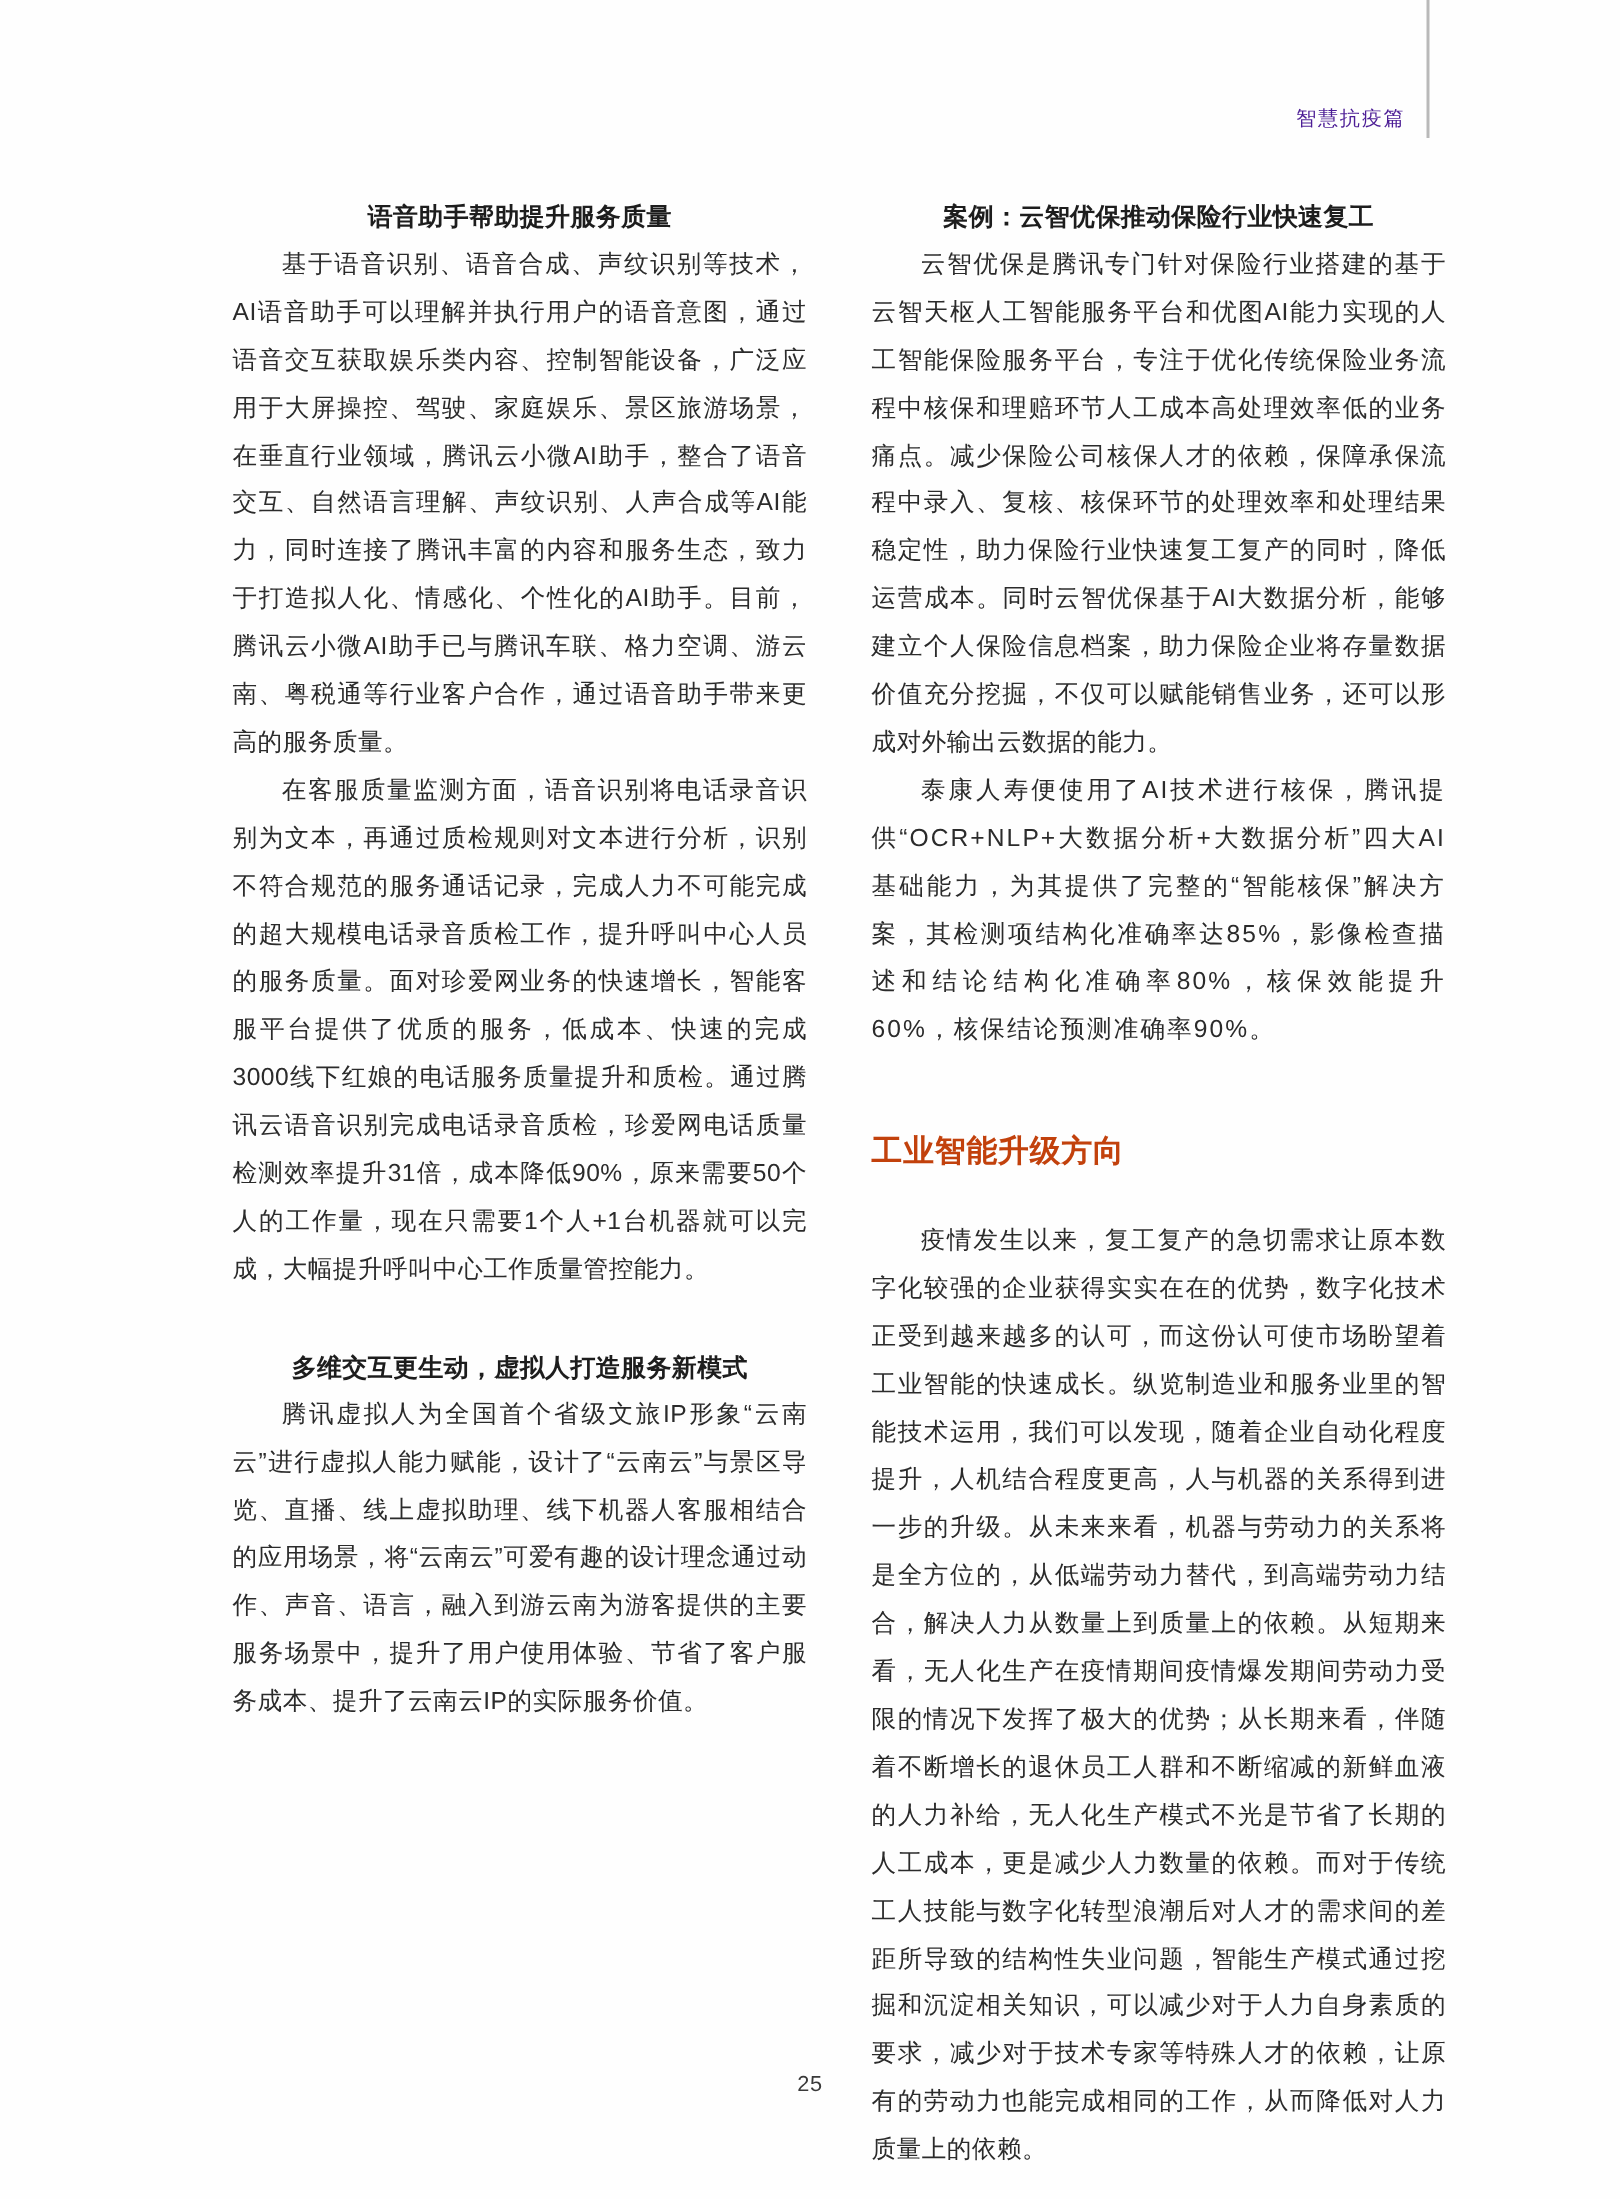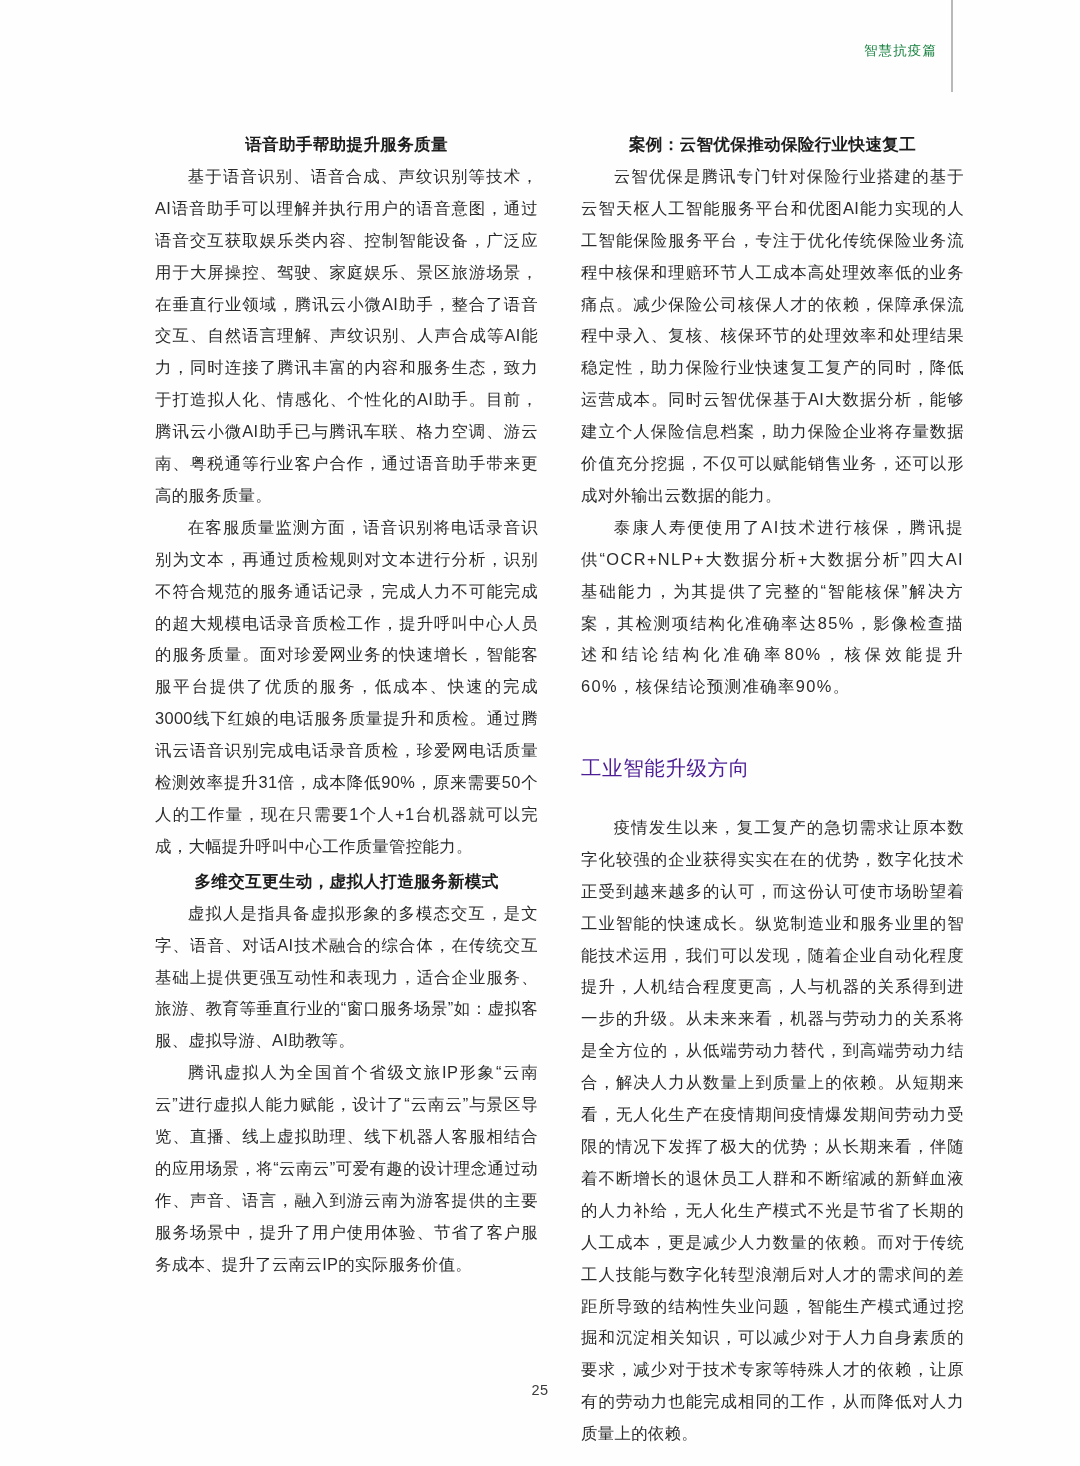--- a/index.html
+++ b/index.html
@@ -27,24 +27,24 @@
     position: absolute;
     left: 951px;
     top: 0px;
     width: 2px;
     height: 92px;
     background: #b9b9b9;
   }
   .header-label {
     position: absolute;
     right: 143px;
-    top: 42px;
+    top: 70px;
     font-size: 13.5px;
     letter-spacing: 1.1px;
-    color: #15803d;
+    color: #4c1d95;
     white-space: nowrap;
   }
 
   
   .columns {
     position: absolute;
     left: 155px;
     top: 132px;
     width: 810px;
     height: 1200px;
@@ -61,30 +61,30 @@
     font-weight: bold;
     line-height: 1.62;
     letter-spacing: 0.3px;
     color: #1d1d1d;
     text-align: left;
   }
   h3.sub.centered {
     text-align: center;
   }
   h3.sub.spaced {
-    margin-top: 6px;
+    margin-top: 36px;
   }
 
   h2.section {
     margin: 0;
     padding: 52px 0 30px 0;
     font-size: 20.5px;
-    font-weight: normal;
+    font-weight: bold;
     letter-spacing: 0.6px;
-    color: #4c1d95;
+    color: #c2410c;
     line-height: 1.3;
   }
 
   p.body {
     margin: 0;
     font-size: 16.4px;
     line-height: 1.945;
     text-align: justify;
     text-justify: inter-ideograph;
     text-indent: 2em;
@@ -115,21 +115,20 @@
   <div class="header-rule"></div>
   <div class="header-label">智慧抗疫篇</div>
 
   <div class="columns">
 
     <div class="col">
       <h3 class="sub centered">语音助手帮助提升服务质量</h3>
       <p class="body">基于语音识别、语音合成、声纹识别等技术，AI语音助手可以理解并执行用户的语音意图，通过语音交互获取娱乐类内容、控制智能设备，广泛应用于大屏操控、驾驶、家庭娱乐、景区旅游场景，在垂直行业领域，腾讯云小微AI助手，整合了语音交互、自然语言理解、声纹识别、人声合成等AI能力，同时连接了腾讯丰富的内容和服务生态，致力于打造拟人化、情感化、个性化的AI助手。目前，腾讯云小微AI助手已与腾讯车联、格力空调、游云南、粤税通等行业客户合作，通过语音助手带来更高的服务质量。</p>
       <p class="body">在客服质量监测方面，语音识别将电话录音识别为文本，再通过质检规则对文本进行分析，识别不符合规范的服务通话记录，完成人力不可能完成的超大规模电话录音质检工作，提升呼叫中心人员的服务质量。面对珍爱网业务的快速增长，智能客服平台提供了优质的服务，低成本、快速的完成3000线下红娘的电话服务质量提升和质检。通过腾讯云语音识别完成电话录音质检，珍爱网电话质量检测效率提升31倍，成本降低90%，原来需要50个人的工作量，现在只需要1个人+1台机器就可以完成，大幅提升呼叫中心工作质量管控能力。</p>
       <h3 class="sub centered spaced">多维交互更生动，虚拟人打造服务新模式</h3>
-      <p class="body">虚拟人是指具备虚拟形象的多模态交互，是文字、语音、对话AI技术融合的综合体，在传统交互基础上提供更强互动性和表现力，适合企业服务、旅游、教育等垂直行业的“窗口服务场景”如：虚拟客服、虚拟导游、AI助教等。</p>
       <p class="body">腾讯虚拟人为全国首个省级文旅IP形象“云南云”进行虚拟人能力赋能，设计了“云南云”与景区导览、直播、线上虚拟助理、线下机器人客服相结合的应用场景，将“云南云”可爱有趣的设计理念通过动作、声音、语言，融入到游云南为游客提供的主要服务场景中，提升了用户使用体验、节省了客户服务成本、提升了云南云IP的实际服务价值。</p>
     </div>
 
     <div class="col">
       <h3 class="sub centered">案例：云智优保推动保险行业快速复工</h3>
       <p class="body">云智优保是腾讯专门针对保险行业搭建的基于云智天枢人工智能服务平台和优图AI能力实现的人工智能保险服务平台，专注于优化传统保险业务流程中核保和理赔环节人工成本高处理效率低的业务痛点。减少保险公司核保人才的依赖，保障承保流程中录入、复核、核保环节的处理效率和处理结果稳定性，助力保险行业快速复工复产的同时，降低运营成本。同时云智优保基于AI大数据分析，能够建立个人保险信息档案，助力保险企业将存量数据价值充分挖掘，不仅可以赋能销售业务，还可以形成对外输出云数据的能力。</p>
       <p class="body loose">泰康人寿便使用了AI技术进行核保，腾讯提供“OCR+NLP+大数据分析+大数据分析”四大AI基础能力，为其提供了完整的“智能核保”解决方案，其检测项结构化准确率达85%，影像检查描述和结论结构化准确率80%，核保效能提升60%，核保结论预测准确率90%。</p>
       <h2 class="section">工业智能升级方向</h2>
       <p class="body">疫情发生以来，复工复产的急切需求让原本数字化较强的企业获得实实在在的优势，数字化技术正受到越来越多的认可，而这份认可使市场盼望着工业智能的快速成长。纵览制造业和服务业里的智能技术运用，我们可以发现，随着企业自动化程度提升，人机结合程度更高，人与机器的关系得到进一步的升级。从未来来看，机器与劳动力的关系将是全方位的，从低端劳动力替代，到高端劳动力结合，解决人力从数量上到质量上的依赖。从短期来看，无人化生产在疫情期间疫情爆发期间劳动力受限的情况下发挥了极大的优势；从长期来看，伴随着不断增长的退休员工人群和不断缩减的新鲜血液的人力补给，无人化生产模式不光是节省了长期的人工成本，更是减少人力数量的依赖。而对于传统工人技能与数字化转型浪潮后对人才的需求间的差距所导致的结构性失业问题，智能生产模式通过挖掘和沉淀相关知识，可以减少对于人力自身素质的要求，减少对于技术专家等特殊人才的依赖，让原有的劳动力也能完成相同的工作，从而降低对人力质量上的依赖。</p>
     </div>

